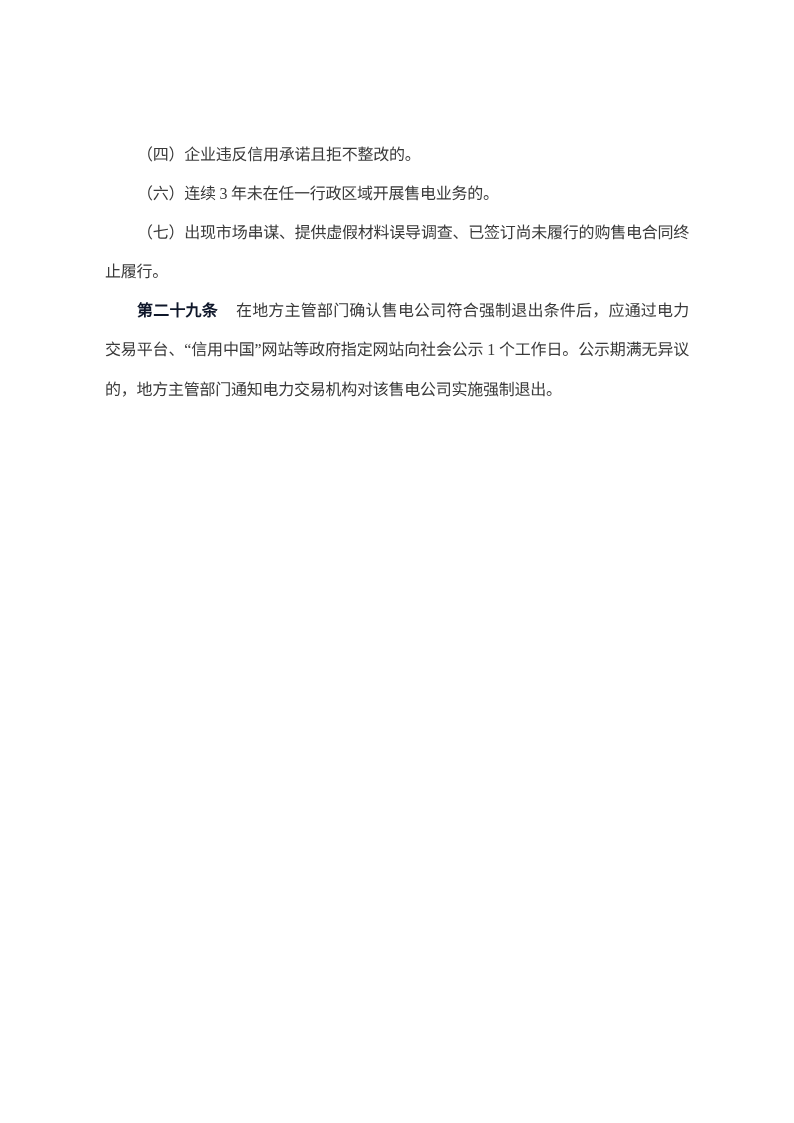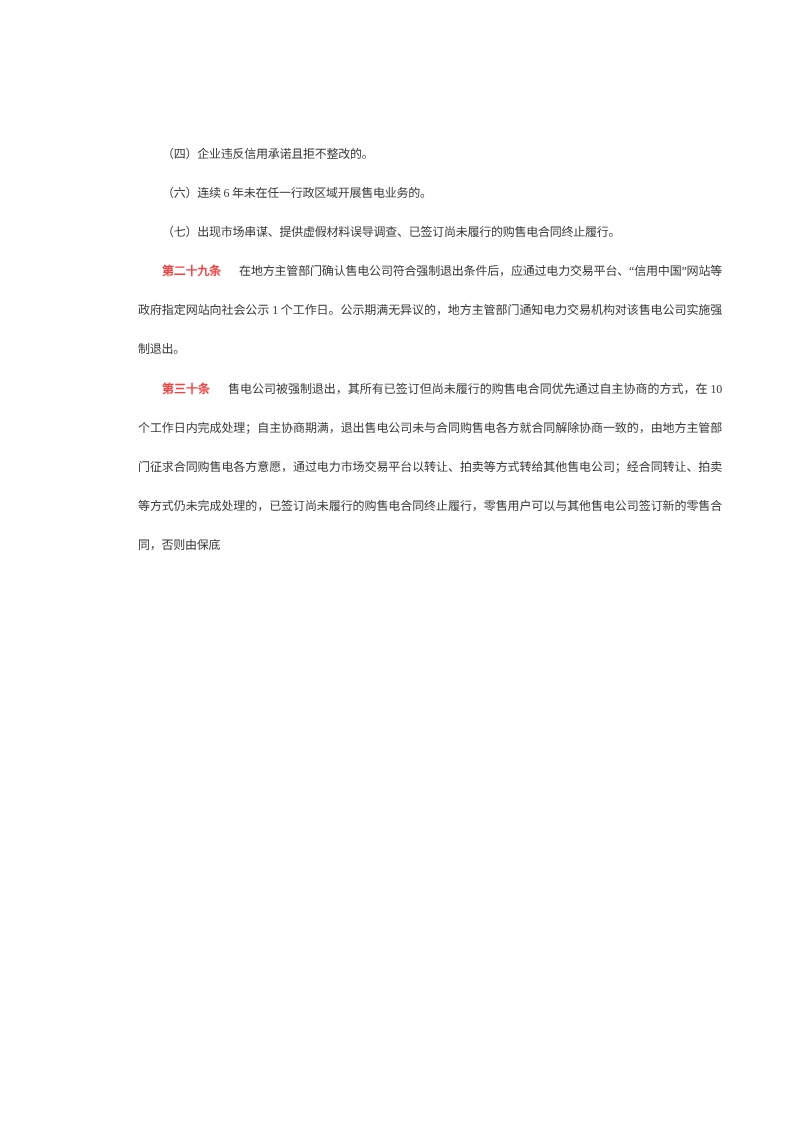--- a/index.html
+++ b/index.html
@@ -17,45 +17,43 @@
     width: 794px;
     height: 1123px;
     background: #ffffff;
   }
   .doc-body {
     position: absolute;
     left: 105px;
     top: 135px;
     width: 584px;
     font-family: "Liberation Serif", "DejaVu Serif", serif;
-    font-size: 12px;
+    font-size: 16px;
     letter-spacing: -0.25px;
     line-height: 39.1px;
     color: #3a3a3a;
     text-align: justify;
     line-break: strict;
     word-break: normal;
     overflow-wrap: normal;
-    margin-left: 33px;
   }
   .para {
     margin: 0;
     padding: 0;
     text-indent: 2em;
   }
   .article-no {
     font-weight: bold;
-    color: #ef4444;
+    color: #0f172a;
     margin-right: 18px;
   }
 </style>
 </head>
 <body>
 
 <div class="page">
   <div class="doc-body">
       <p class="para"><span>（四）企业违反信用承诺且拒不整改的。</span></p>
-      <p class="para"><span>（六）连续 6 年未在任一行政区域开展售电业务的。</span></p>
+      <p class="para"><span>（六）连续 3 年未在任一行政区域开展售电业务的。</span></p>
       <p class="para"><span>（七）出现市场串谋、提供虚假材料误导调查、已签订尚未履行的购售电合同终止履行。</span></p>
       <p class="para"><b class="article-no">第二十九条</b><span>在地方主管部门确认售电公司符合强制退出条件后，应通过电力交易平台、“信用中国”网站等政府指定网站向社会公示 1 个工作日。公示期满无异议的，地方主管部门通知电力交易机构对该售电公司实施强制退出。</span></p>
-      <p class="para"><b class="article-no">第三十条</b><span>售电公司被强制退出，其所有已签订但尚未履行的购售电合同优先通过自主协商的方式，在 10 个工作日内完成处理；自主协商期满，退出售电公司未与合同购售电各方就合同解除协商一致的，由地方主管部门征求合同购售电各方意愿，通过电力市场交易平台以转让、拍卖等方式转给其他售电公司；经合同转让、拍卖等方式仍未完成处理的，已签订尚未履行的购售电合同终止履行，零售用户可以与其他售电公司签订新的零售合同，否则由保底</span></p>
     </div>
 </div>
 
 </body></html>

